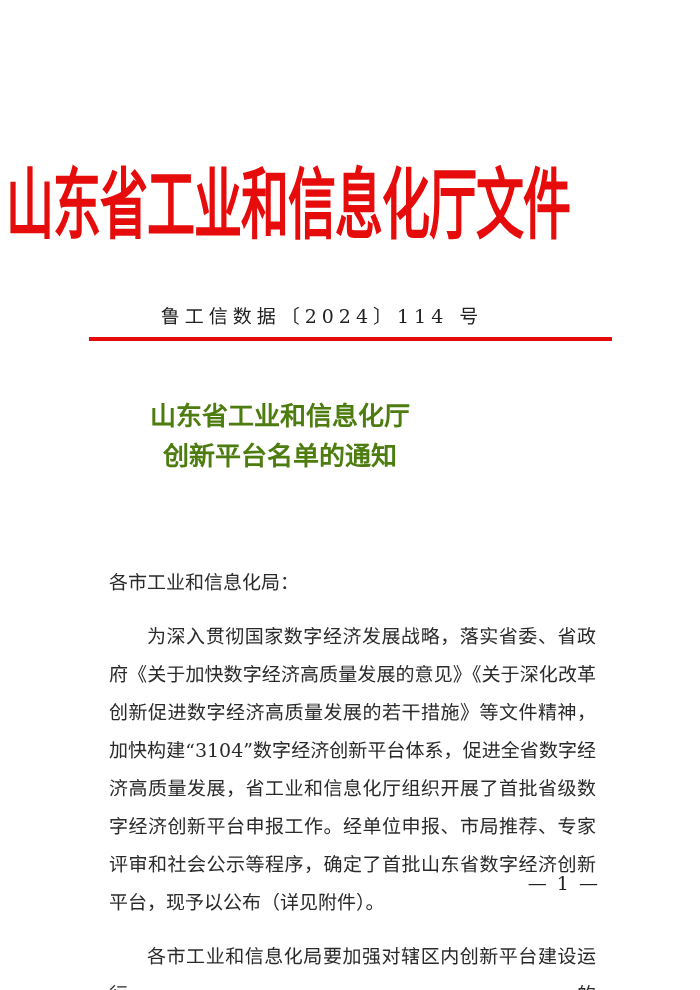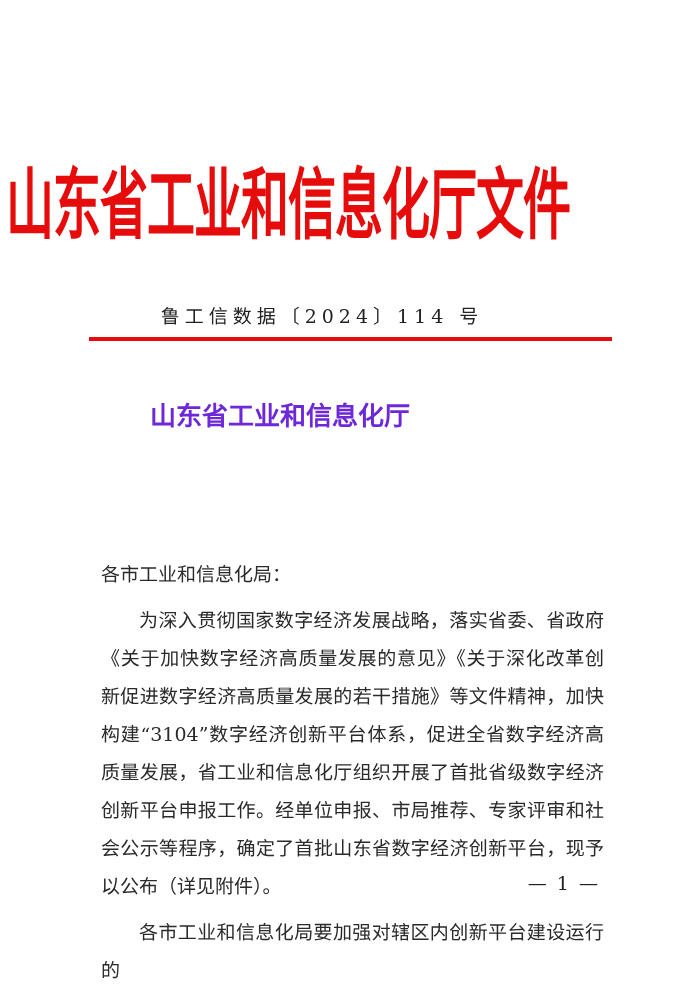--- a/index.html
+++ b/index.html
@@ -58,34 +58,34 @@
   }
   
   .doc-title {
     position: absolute;
     top: 396px; left: 0;
     width: 560px;
     text-align: center;
     font-size: 26px;
     font-weight: bold;
     line-height: 40px;
-    color: #6d28d9;
+    color: #4d7c0f;
   }
   
   .body-block {
     position: absolute;
     top: 547px; left: 93px;
     width: 519px;
     font-size: 19px;
     line-height: 38px;
     color: #2a2a2a;
     text-align: justify;
     text-justify: inter-character;
   }
-  .body-block p { margin: 8px; }
+  .body-block p { margin: 16px; }
   .para { text-indent: 2em; }
   .para-cutoff { text-align-last: justify; }
   
   .page-number {
     position: absolute;
     top: 872px; right: 100px;
     font-size: 19px;
     letter-spacing: 2px;
     color: var(--ink, #222);
     white-space: nowrap;
@@ -99,20 +99,21 @@
   <div class="org-title">
     <span class="org-title-text">山东省工业和信息化厅文件</span>
   </div>
 
   <div class="doc-number">鲁工信数据〔2024〕114 号</div>
 
   <div class="red-line"></div>
 
   <div class="doc-title">
     <div>山东省工业和信息化厅</div>
+    <div>创新平台名单的通知</div>
   </div>
 
   <div class="body-block">
     <p class="salutation">各市工业和信息化局：</p>
     <p class="para">为深入贯彻国家数字经济发展战略，落实省委、省政府《关于加快数字经济高质量发展的意见》《关于深化改革创新促进数字经济高质量发展的若干措施》等文件精神，加快构建“3104”数字经济创新平台体系，促进全省数字经济高质量发展，省工业和信息化厅组织开展了首批省级数字经济创新平台申报工作。经单位申报、市局推荐、专家评审和社会公示等程序，确定了首批山东省数字经济创新平台，现予以公布（详见附件）。</p>
     <p class="para para-cutoff">各市工业和信息化局要加强对辖区内创新平台建设运行的</p>
   </div>
 
   <div class="page-number">— 1 —</div>
 

